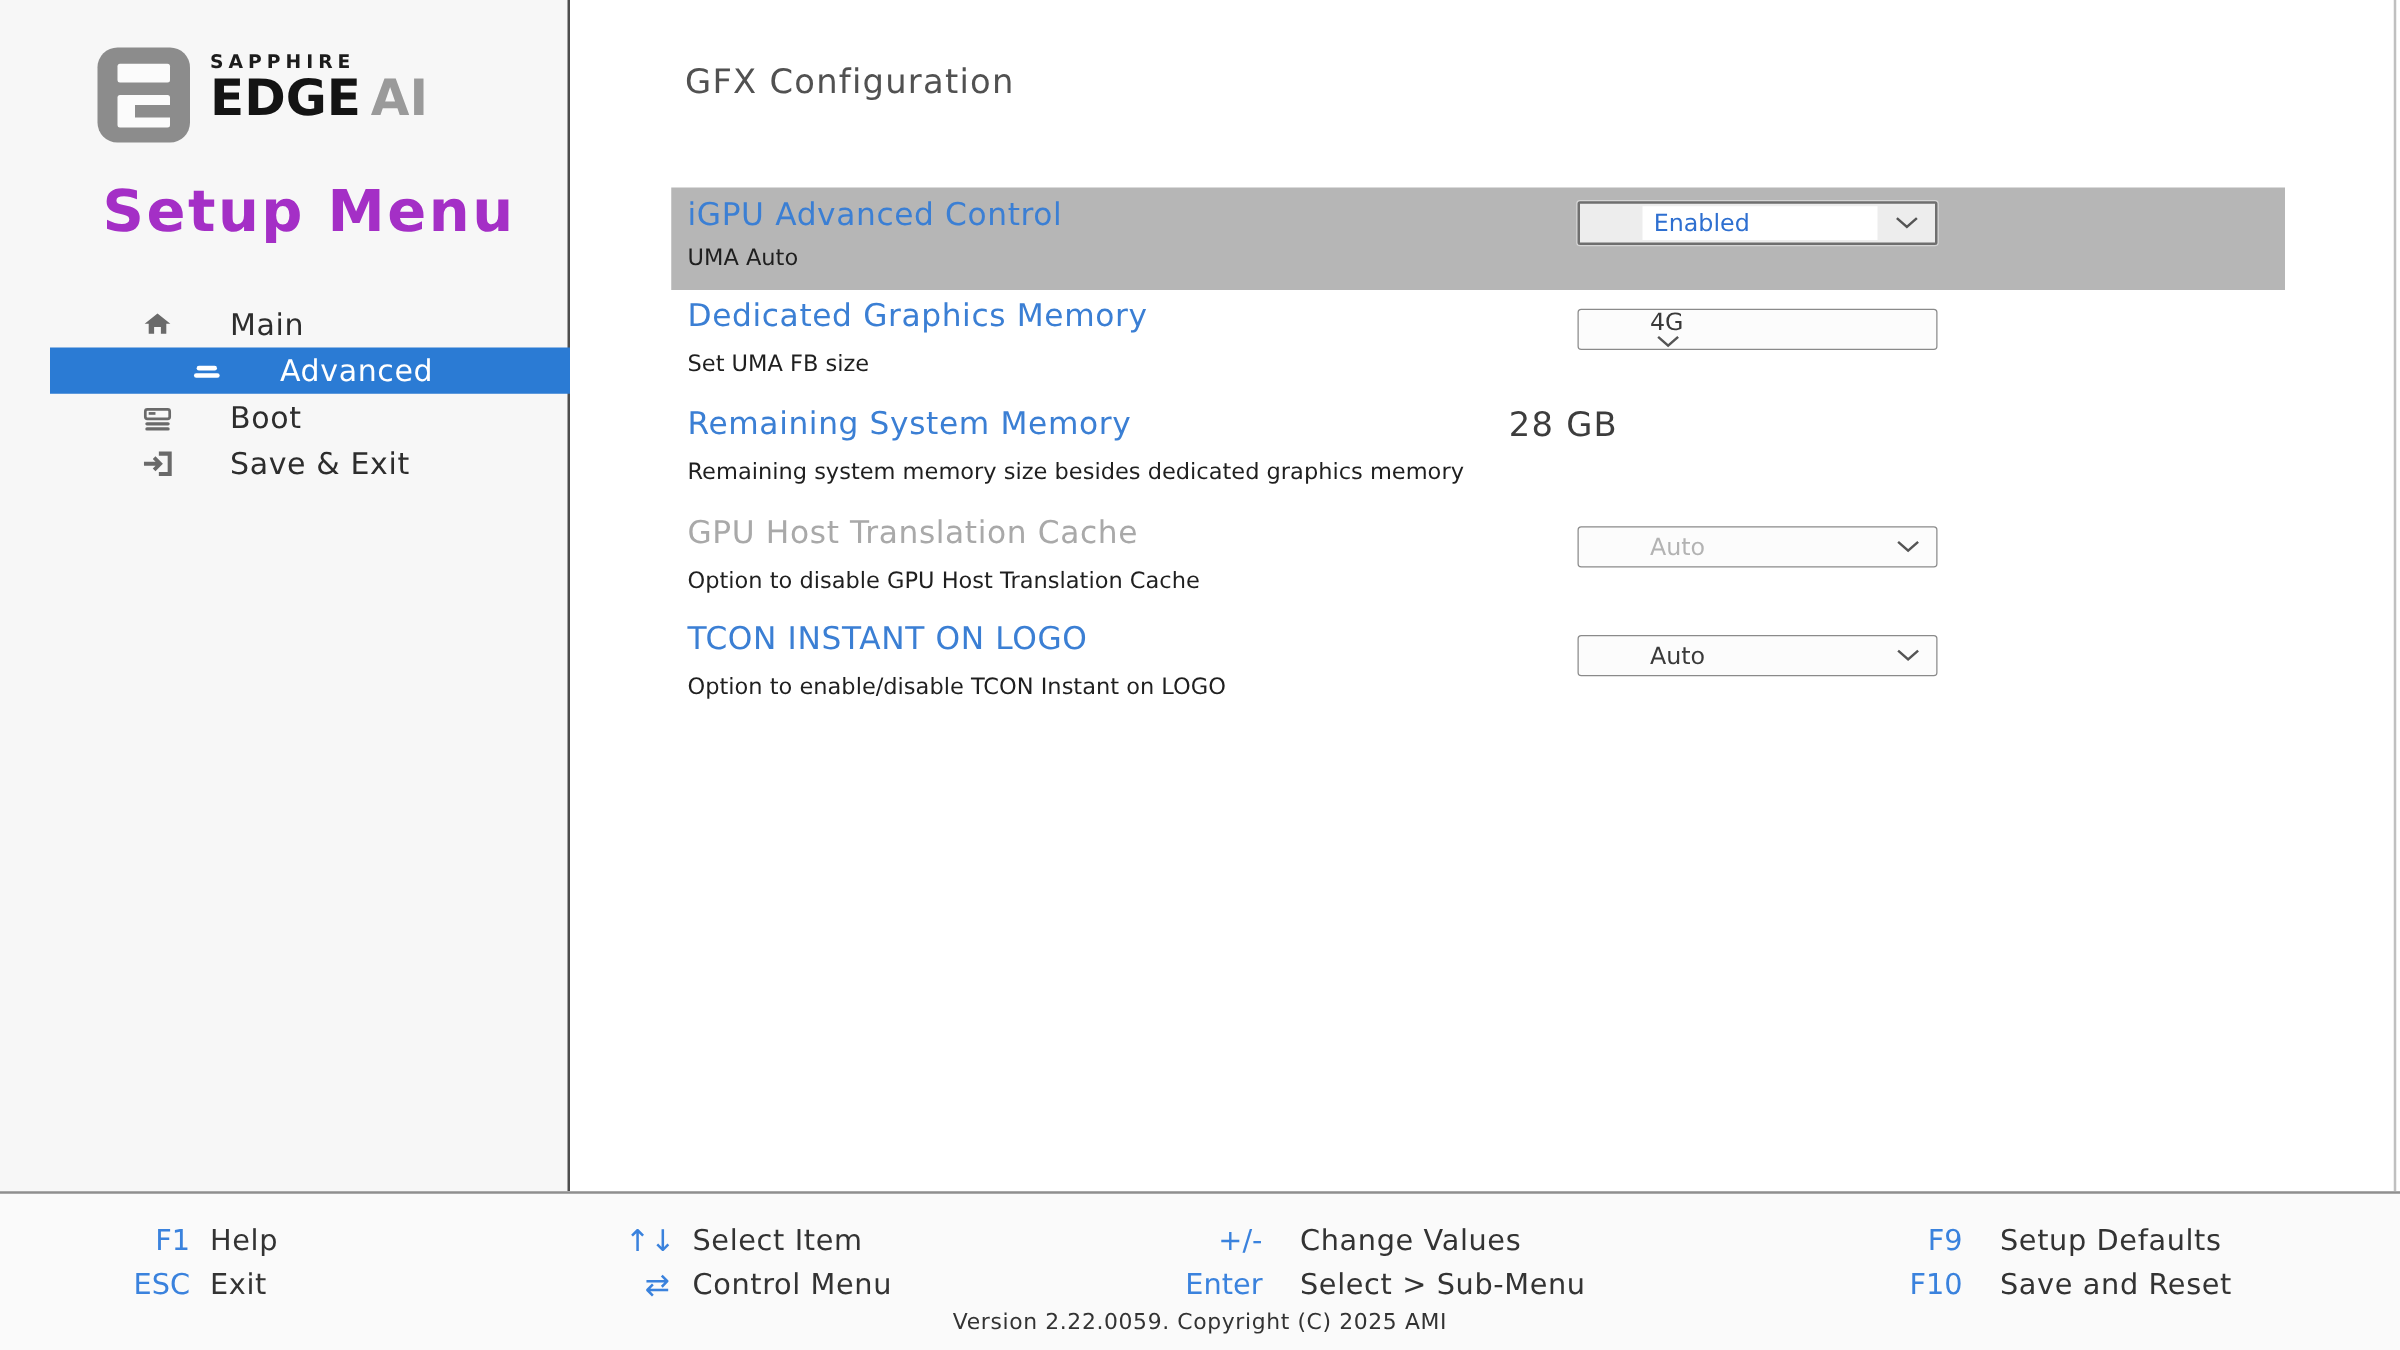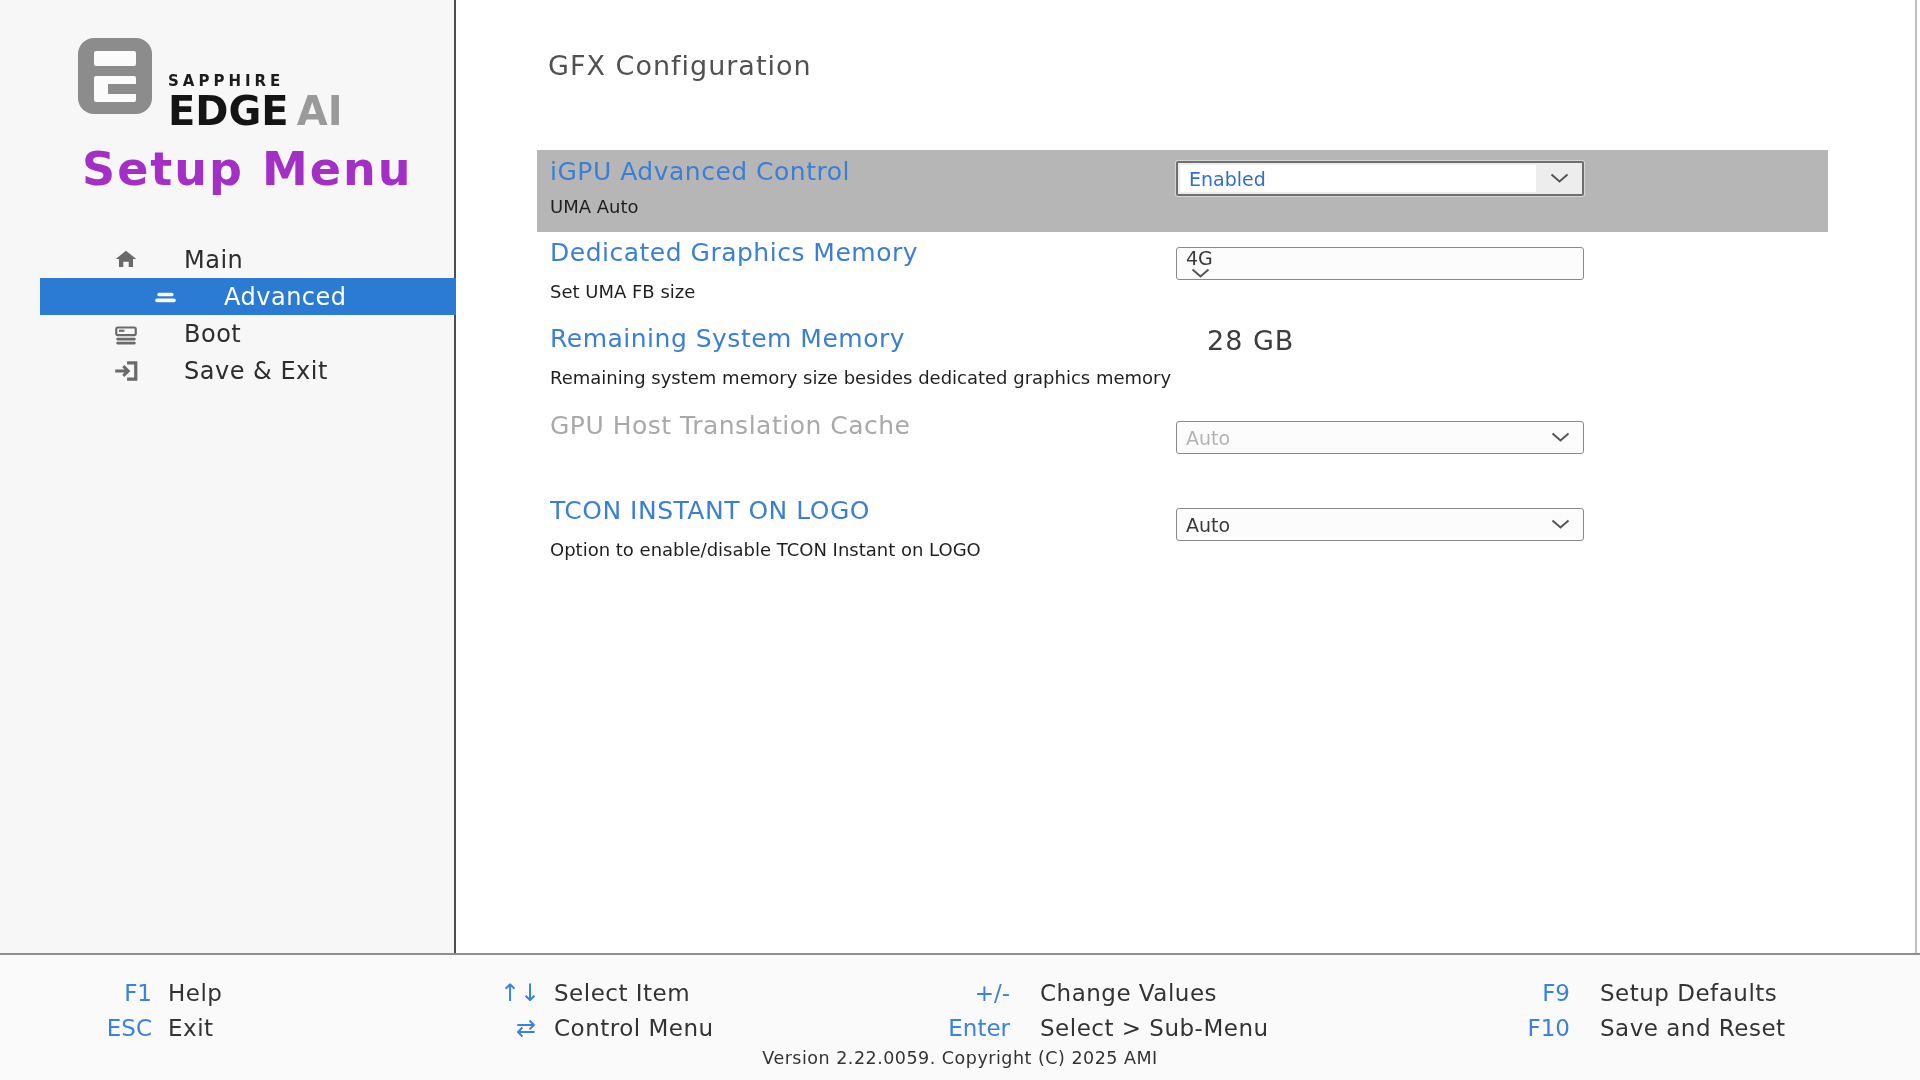--- a/index.html
+++ b/index.html
@@ -9,21 +9,21 @@
 
   
   .sidebar { position:absolute; left:0; top:0; width:456px; height:953px;
              background:#f7f7f7; border-right:2px solid #4e4e4e; }
   .logo { position:absolute; left:78px; top:38px; display:flex; align-items:flex-start; }
   .logo-icon { position:relative; width:74px; height:76px; background:#8c8c8c; border-radius:16px; flex:none; }
   .logo-icon .bar-top   { position:absolute; left:16px; top:13px; width:42px; height:15px; background:#fbfbfb; border-radius:2px; }
   .logo-icon .bar-mid   { position:absolute; left:16px; top:38px; width:42px; height:26px; background:#fbfbfb; border-radius:2px; }
   .logo-icon .bar-notch { position:absolute; left:30px; top:46px; width:28px; height:10px; background:#8c8c8c; }
   .logo-text { margin-left:16px; padding-top:2px; }
-  .logo-sapphire { font-size:15px; font-weight:bold; letter-spacing:4px; color:#1c1c1c;margin-top:32px; }
+  .logo-sapphire { font-size:15px; font-weight:bold; letter-spacing:4px; color:#1c1c1c; }
   .logo-edge-line { font-size:40px; font-weight:bold; color:#141414; letter-spacing:0px; line-height:1.05; }
   .logo-ai { color:#9a9a9a; margin-left:8px; }
 
   .setup-title { position:absolute; left:82px; top:142px; font-size:46px; font-weight:bold;
                  color:#a42fc6; letter-spacing:2px; }
 
   .menu { position:absolute; left:0; top:241px; width:456px; }
   .menu-item { display:flex; align-items:center; height:37px; padding-left:112px;
                font-size:24px; color:#2d2d2d; letter-spacing:0.5px; cursor:default; }
   .menu-item .mi-icon { width:28px; height:28px; display:flex; align-items:center; justify-content:center;
@@ -34,23 +34,23 @@
 
   
   .page-title { position:absolute; left:548px; top:50px; font-size:27px; color:#515151; letter-spacing:1px; }
 
   .row-band { position:absolute; left:537px; top:150px; width:1291px; height:82px; background:#b6b6b6; }
 
   .setting-label { position:absolute; left:550px; font-size:25px; letter-spacing:0.5px; color:#3b7fd4; white-space:nowrap; }
   .setting-label.disabled { color:#a9a9a9; }
   .setting-desc  { position:absolute; left:550px; font-size:18px; color:#1f1f1f; white-space:nowrap; }
 
-  .select { position:absolute; left:1176px; width:408px; height:33px;
+  .select { position:absolute; left:1262px; width:288px; height:33px;
             border:1px solid #8a8a8a; border-radius:3px; background:#fcfcfc;
-            display:flex; align-items:stretch; font-size:19px; color:#3a3a3a; }
+            display:flex; align-items:stretch; font-size:19px; color:#3a3a3a;padding-left:48px; }
   .select .select-value { flex:1; display:flex; align-items:center; padding-left:9px; white-space:nowrap; overflow:hidden; }
   .select .chev-box { width:46px; display:flex; align-items:center; justify-content:center; flex:none; }
   .select.focused { height:35px; border:2px solid #6f6f6f; border-radius:2px; background:#ededed;
                     box-shadow:0 0 0 1px #d6d6d6; }
   .select.focused .select-value { background:#ffffff; color:#2e6fd0; margin:2px 0 2px 2px; }
   .select.disabled .select-value { color:#b3b3b3; }
 
   .static-value { position:absolute; left:1207px; font-size:27px; color:#3d3d3d; letter-spacing:1px; }
 
   .right-edge { position:absolute; right:0; top:0; width:5px; height:953px; background:#ffffff; border-left:2px solid #c0c0c0; }
@@ -159,20 +159,21 @@
           <path d="M1.5 1.5 L9.5 8.5 L17.5 1.5" fill="none" stroke="#555" stroke-width="2"></path>
         </svg>
     </span>
   </div>
 
   <div class="setting-label" style="top:324px;">Remaining System Memory</div>
   <div class="setting-desc" style="top:367px;">Remaining system memory size besides dedicated graphics memory</div>
   <div class="static-value" style="top:325px;">28 GB</div>
 
   <div class="setting-label disabled" style="top:411px;">GPU Host Translation Cache</div>
+  <div class="setting-desc" style="top:454px;">Option to disable GPU Host Translation Cache</div>
   <div class="select disabled" style="top:421px;">
     <span class="select-value">Auto</span>
     <span class="chev-box">
       <svg class="chev-svg" width="19" height="11" viewBox="0 0 19 11">
           <path d="M1.5 1.5 L9.5 8.5 L17.5 1.5" fill="none" stroke="#555" stroke-width="2"></path>
         </svg>
     </span>
   </div>
 
   <div class="setting-label" style="top:496px;">TCON INSTANT ON LOGO</div>

